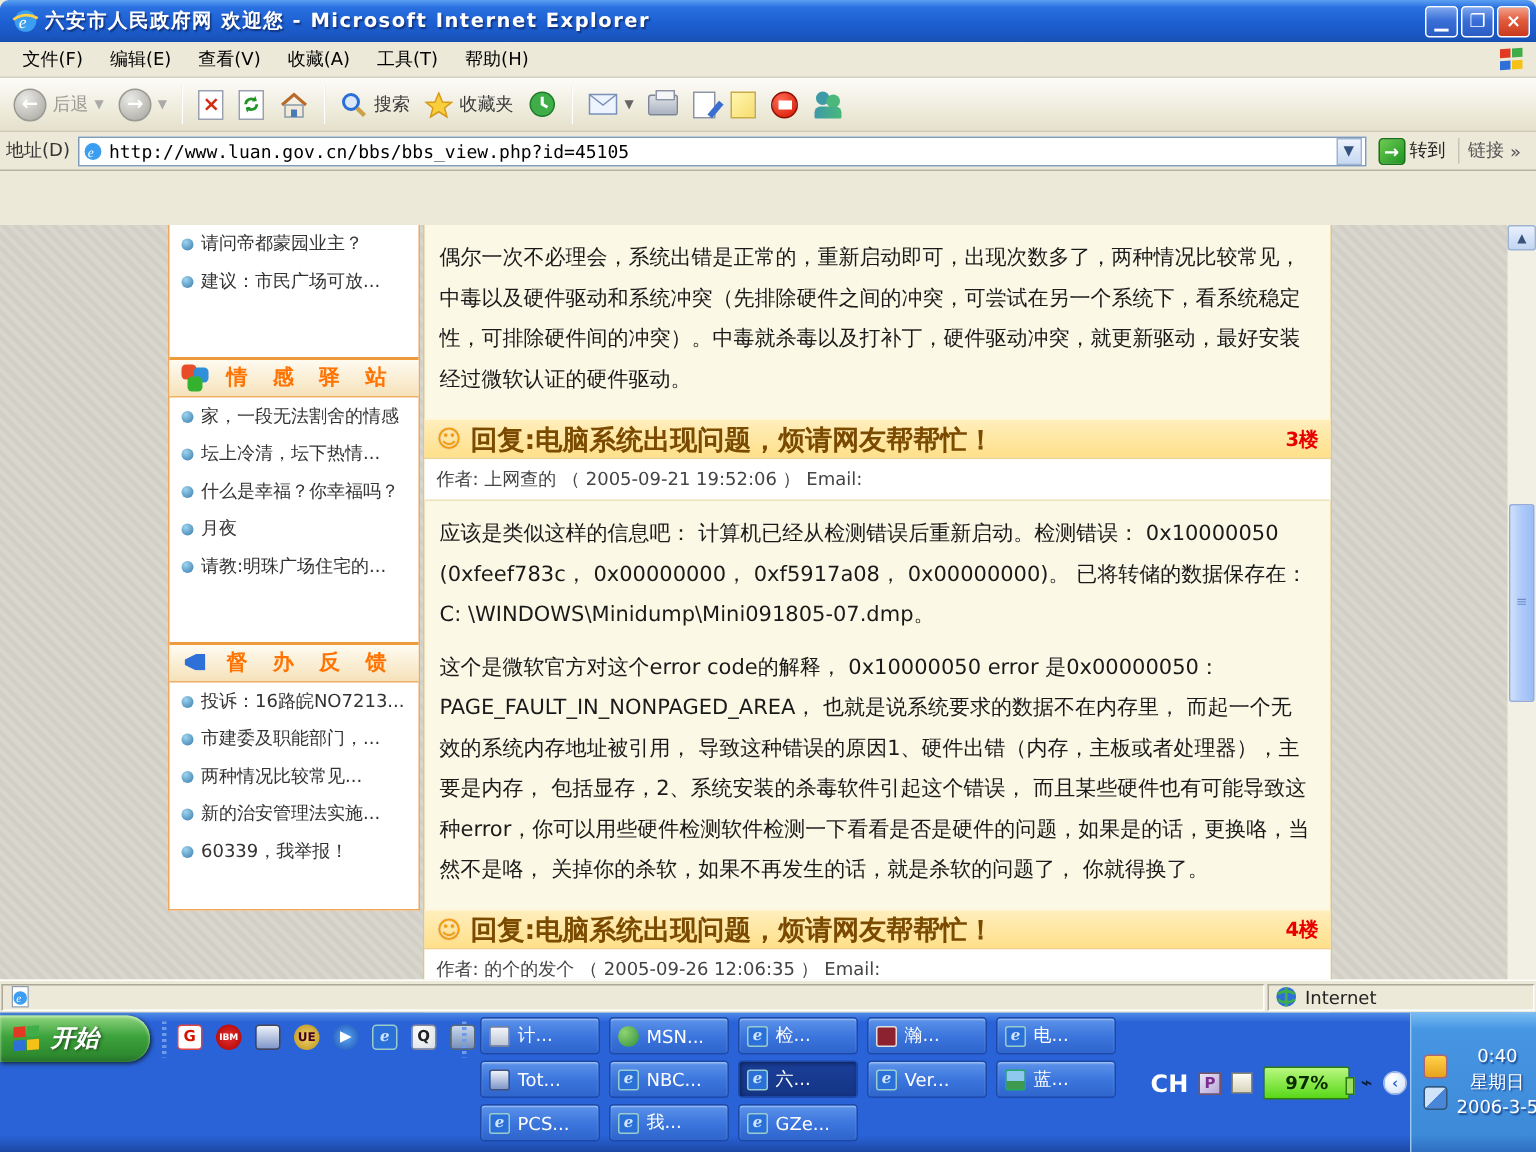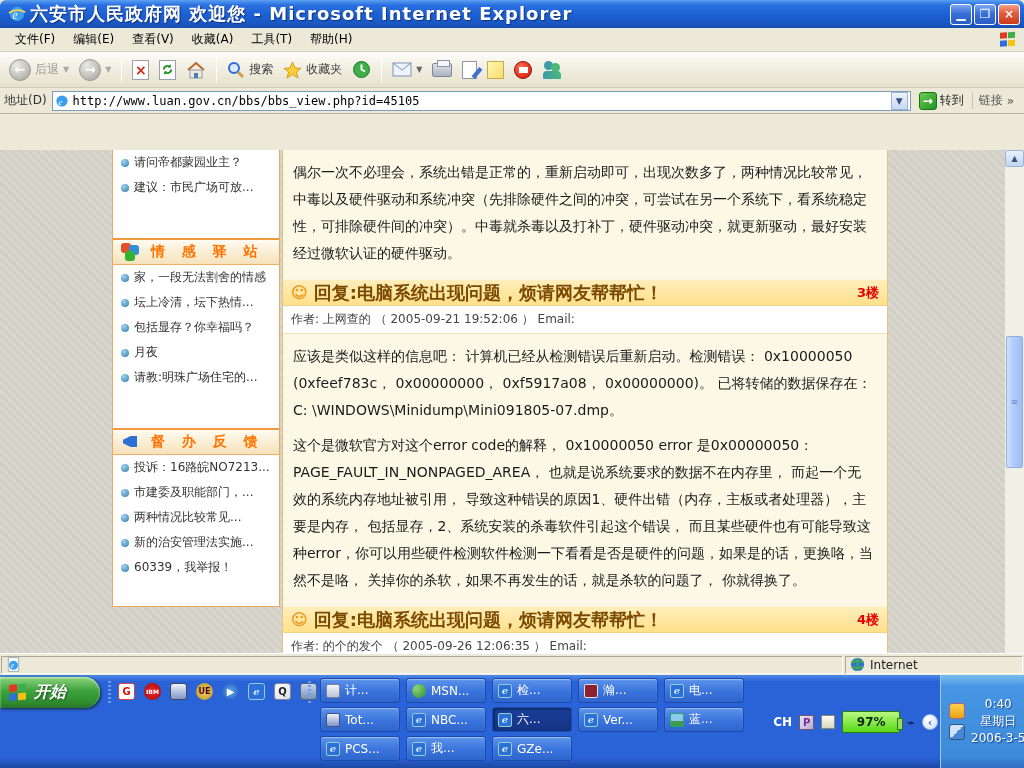--- a/index.html
+++ b/index.html
@@ -5,21 +5,21 @@
   * { margin:0; padding:0; box-sizing:border-box; }
   html,body { width:1024px; height:768px; overflow:hidden;
     font-family:"DejaVu Sans","Liberation Sans",sans-serif; }
   body { position:relative; background:#ece9d8; }
 
   
   .titlebar { position:absolute; left:0; top:0; width:1024px; height:28px;
     background:linear-gradient(180deg,#5aa0f2 0%,#2a70e0 18%,#1c5fd2 55%,#1a57c2 85%,#1650b0 100%);
     display:flex; align-items:center; padding:0 4px; border-radius:6px 6px 0 0; }
   .titlebar .ie-logo { width:18px; height:18px; margin:0 4px; }
-  .titlebar .title { color:#fff; font-weight:bold; font-size:18px; letter-spacing:1px;
+  .titlebar .title { color:#fff; font-weight:bold; font-size:13px; letter-spacing:1px;
     text-shadow:1px 1px 1px #12337a; flex:1; white-space:nowrap; overflow:hidden; }
   .winbtn { width:22px; height:21px; margin-left:2px; border-radius:3px; color:#fff;
     font-size:12px; font-weight:bold; display:flex; align-items:center; justify-content:center;
     border:1px solid #fff; background:linear-gradient(180deg,#7fa8ef,#3a6fd8 45%,#2a5dc4); }
   .winbtn.close { background:linear-gradient(180deg,#f1a28c,#e25b3c 45%,#c83a1e); }
 
   
   .menubar { position:absolute; left:0; top:28px; width:1024px; height:24px;
     background:#ece9d8; border-bottom:1px solid #d4d0c0; display:flex; align-items:center; padding:0 6px; }
   .menuitem { font-size:12px; color:#000; padding:3px 9px; cursor:default; }
@@ -154,21 +154,21 @@
     justify-content:center; font-size:10px; font-weight:bold; }
   .ie-e { color:#cfe4ff; background:#2a70d8; border:1px solid #9cc; font-style:italic;
     font-family:"DejaVu Serif","Liberation Serif",serif; }
   .tk-computer { background:linear-gradient(#f4f6fa,#bcc4d4); border:1px solid #78809a; }
   .tk-msn { background:radial-gradient(circle at 30% 30%,#8fd470,#2f8f3f); border-radius:50%; }
   .tk-window { background:#8c2230; border:1px solid #e0e0e0; }
   .tk-disk { background:linear-gradient(#eef2fa,#7f96c8); border:1px solid #44507c; }
   .tk-image { background:linear-gradient(180deg,#8fc8ee 55%,#3f9a4f 55%); border:1px solid #2a6; }
 
   .tray { position:absolute; right:86px; top:28px; height:38px; display:flex; align-items:center; gap:7px; }
-  .tray .lang { color:#fff; font-size:12px; font-weight:bold; }
+  .tray .lang { color:#fff; font-size:16px; font-weight:bold; }
   .ime-icon { width:15px; height:15px; background:linear-gradient(135deg,#e8e4f4,#b8a8d8); border:1px solid #756; 
     display:flex; align-items:center; justify-content:center; color:#7a2f8e; font-size:10px; font-weight:bold; }
   .kbd-icon { width:14px; height:14px; background:linear-gradient(#fdfdf4,#d8d4bc); border:1px solid #887; }
   .battery { width:58px; height:22px; background:linear-gradient(180deg,#b8f87f,#58d818); border:1px solid #2c7a10;
     border-radius:2px; display:flex; align-items:center; justify-content:center; color:#0a2a00;
     font-size:12px; font-weight:bold; position:relative; }
   .battery:after { content:""; position:absolute; right:-4px; top:6px; width:4px; height:10px; background:#9adf60;
     border:1px solid #2c7a10; }
   .plug-icon { color:#0a1c3c; font-size:13px; font-weight:bold; }
   .chevron { width:16px; height:16px; border-radius:50%; background:radial-gradient(circle at 35% 30%,#fff,#cfe0f8);
@@ -342,21 +342,21 @@
     <div class="side-item">
         <span class="dot"></span>
         <span>家，一段无法割舍的情感</span>
       </div>
     <div class="side-item">
         <span class="dot"></span>
         <span>坛上冷清，坛下热情...</span>
       </div>
     <div class="side-item">
         <span class="dot"></span>
-        <span>包括显存？你幸福吗？</span>
+        <span>什么是幸福？你幸福吗？</span>
       </div>
     <div class="side-item">
         <span class="dot"></span>
         <span>月夜</span>
       </div>
     <div class="side-item">
         <span class="dot"></span>
         <span>请教:明珠广场住宅的...</span>
       </div>
     <div class="side-gap"></div>

